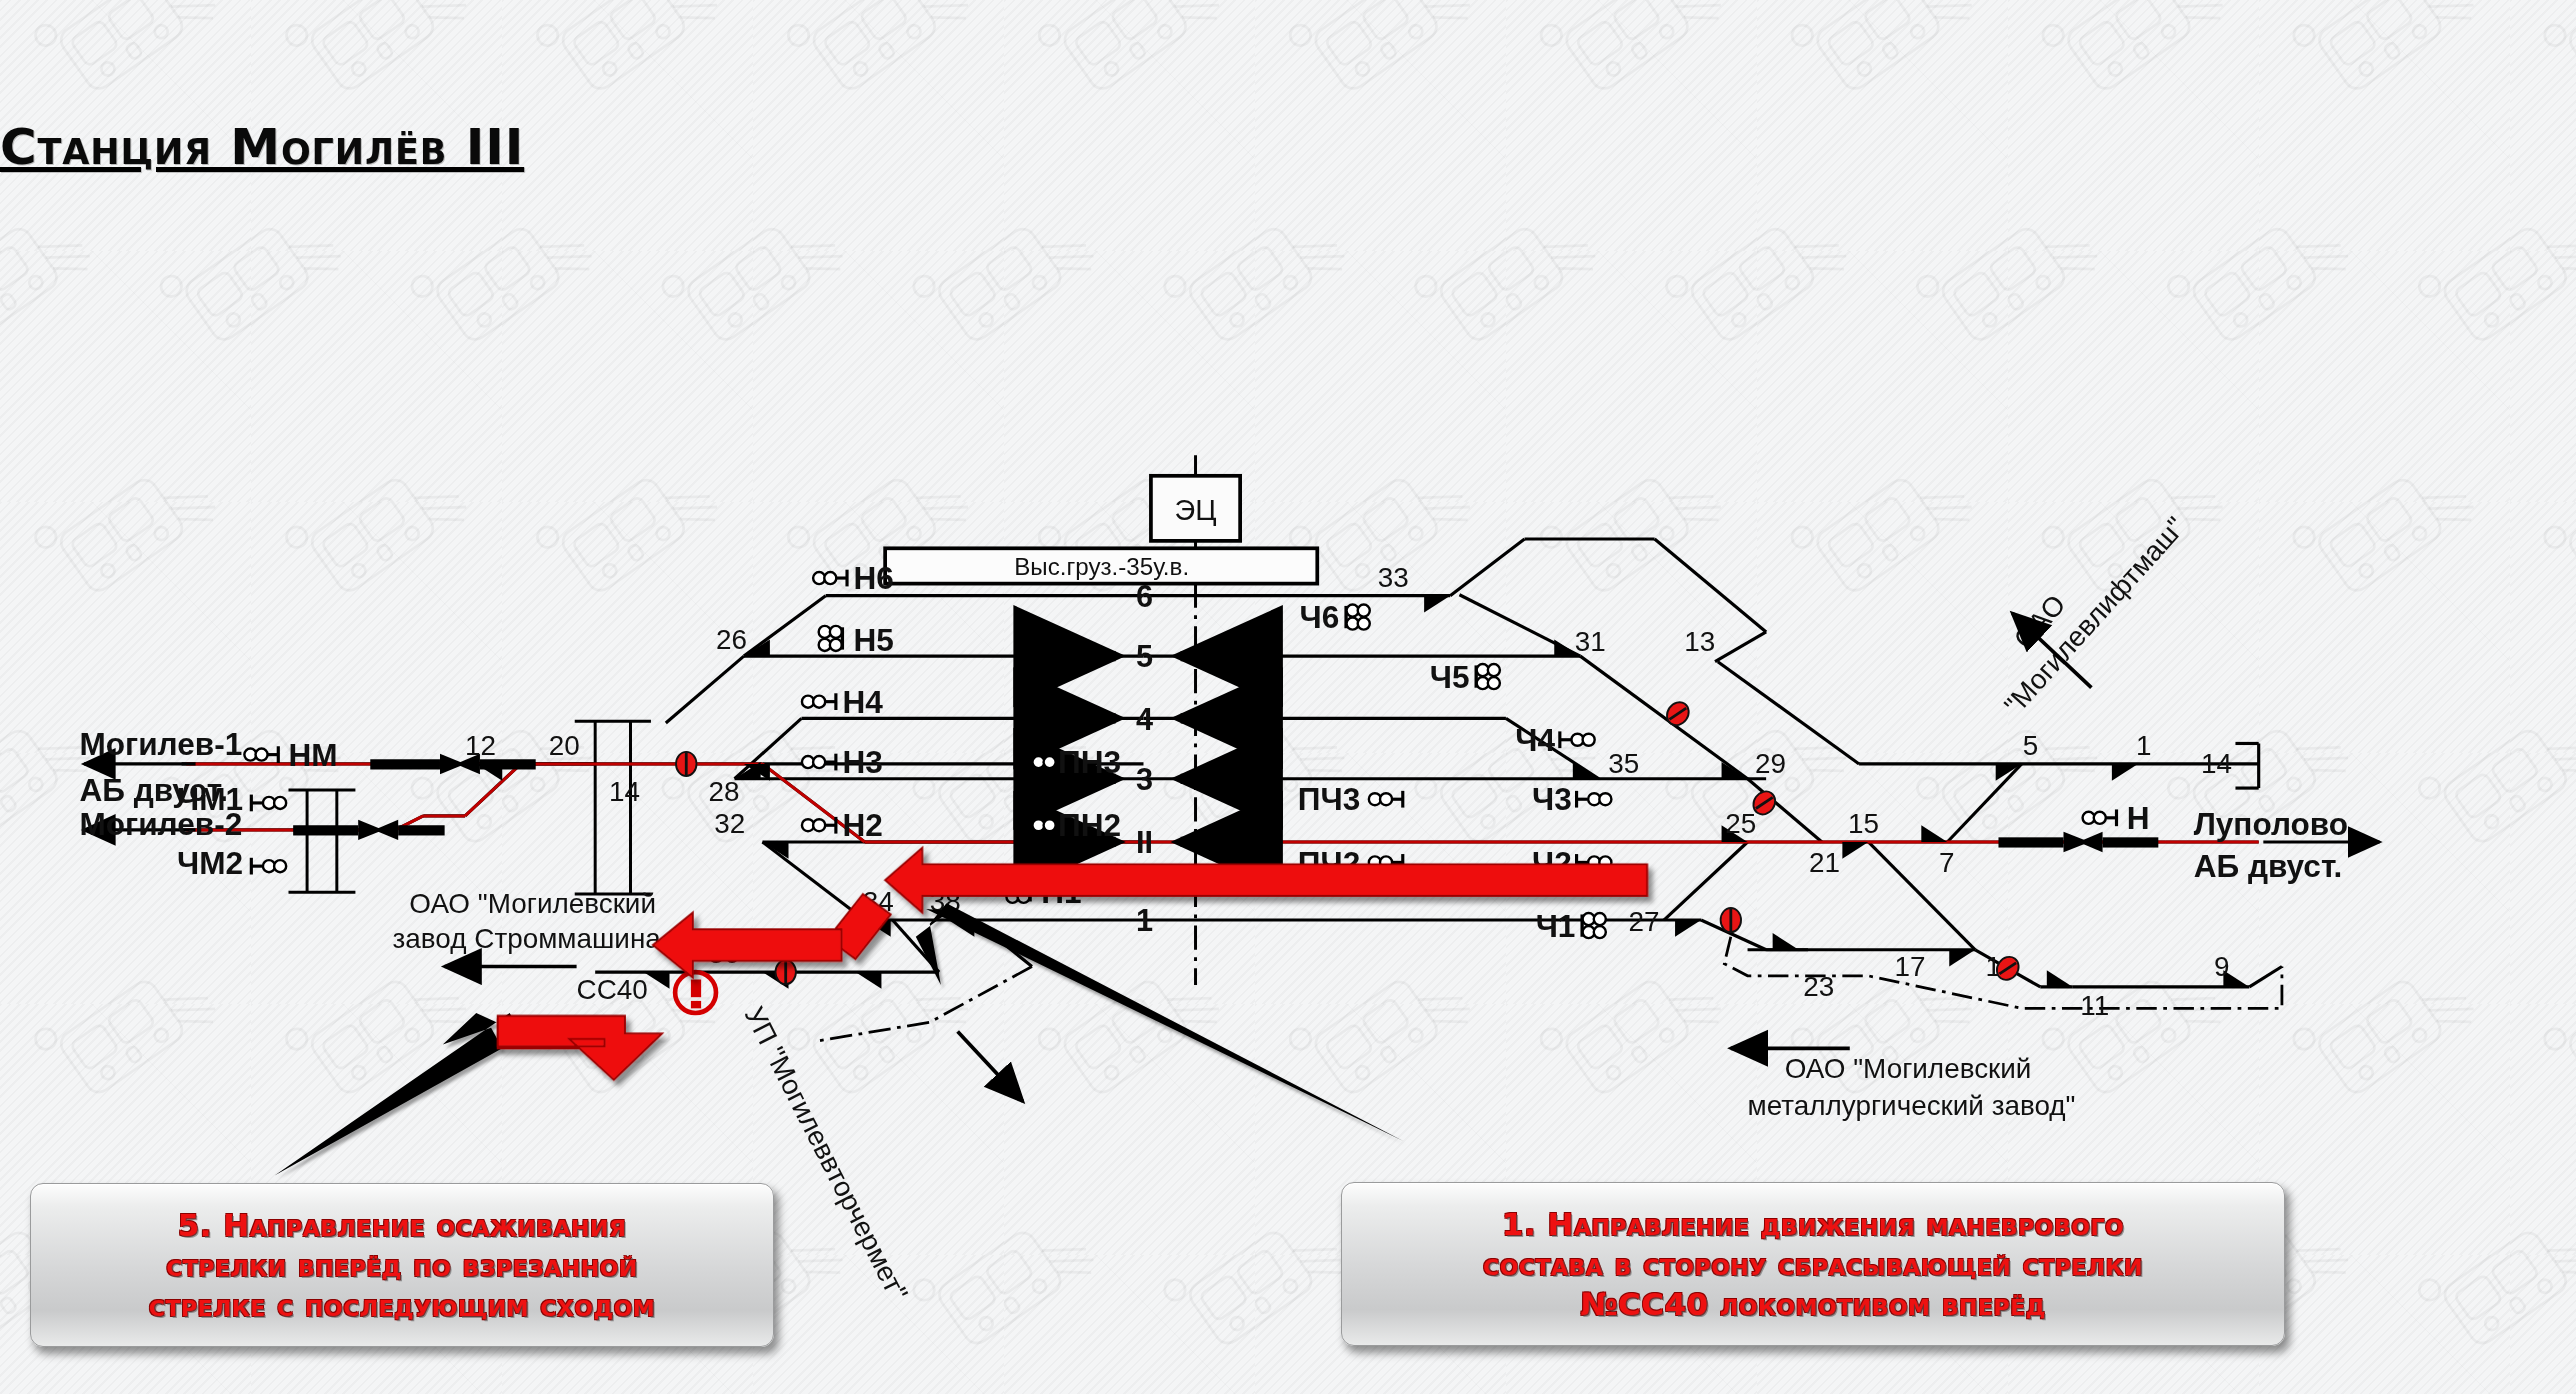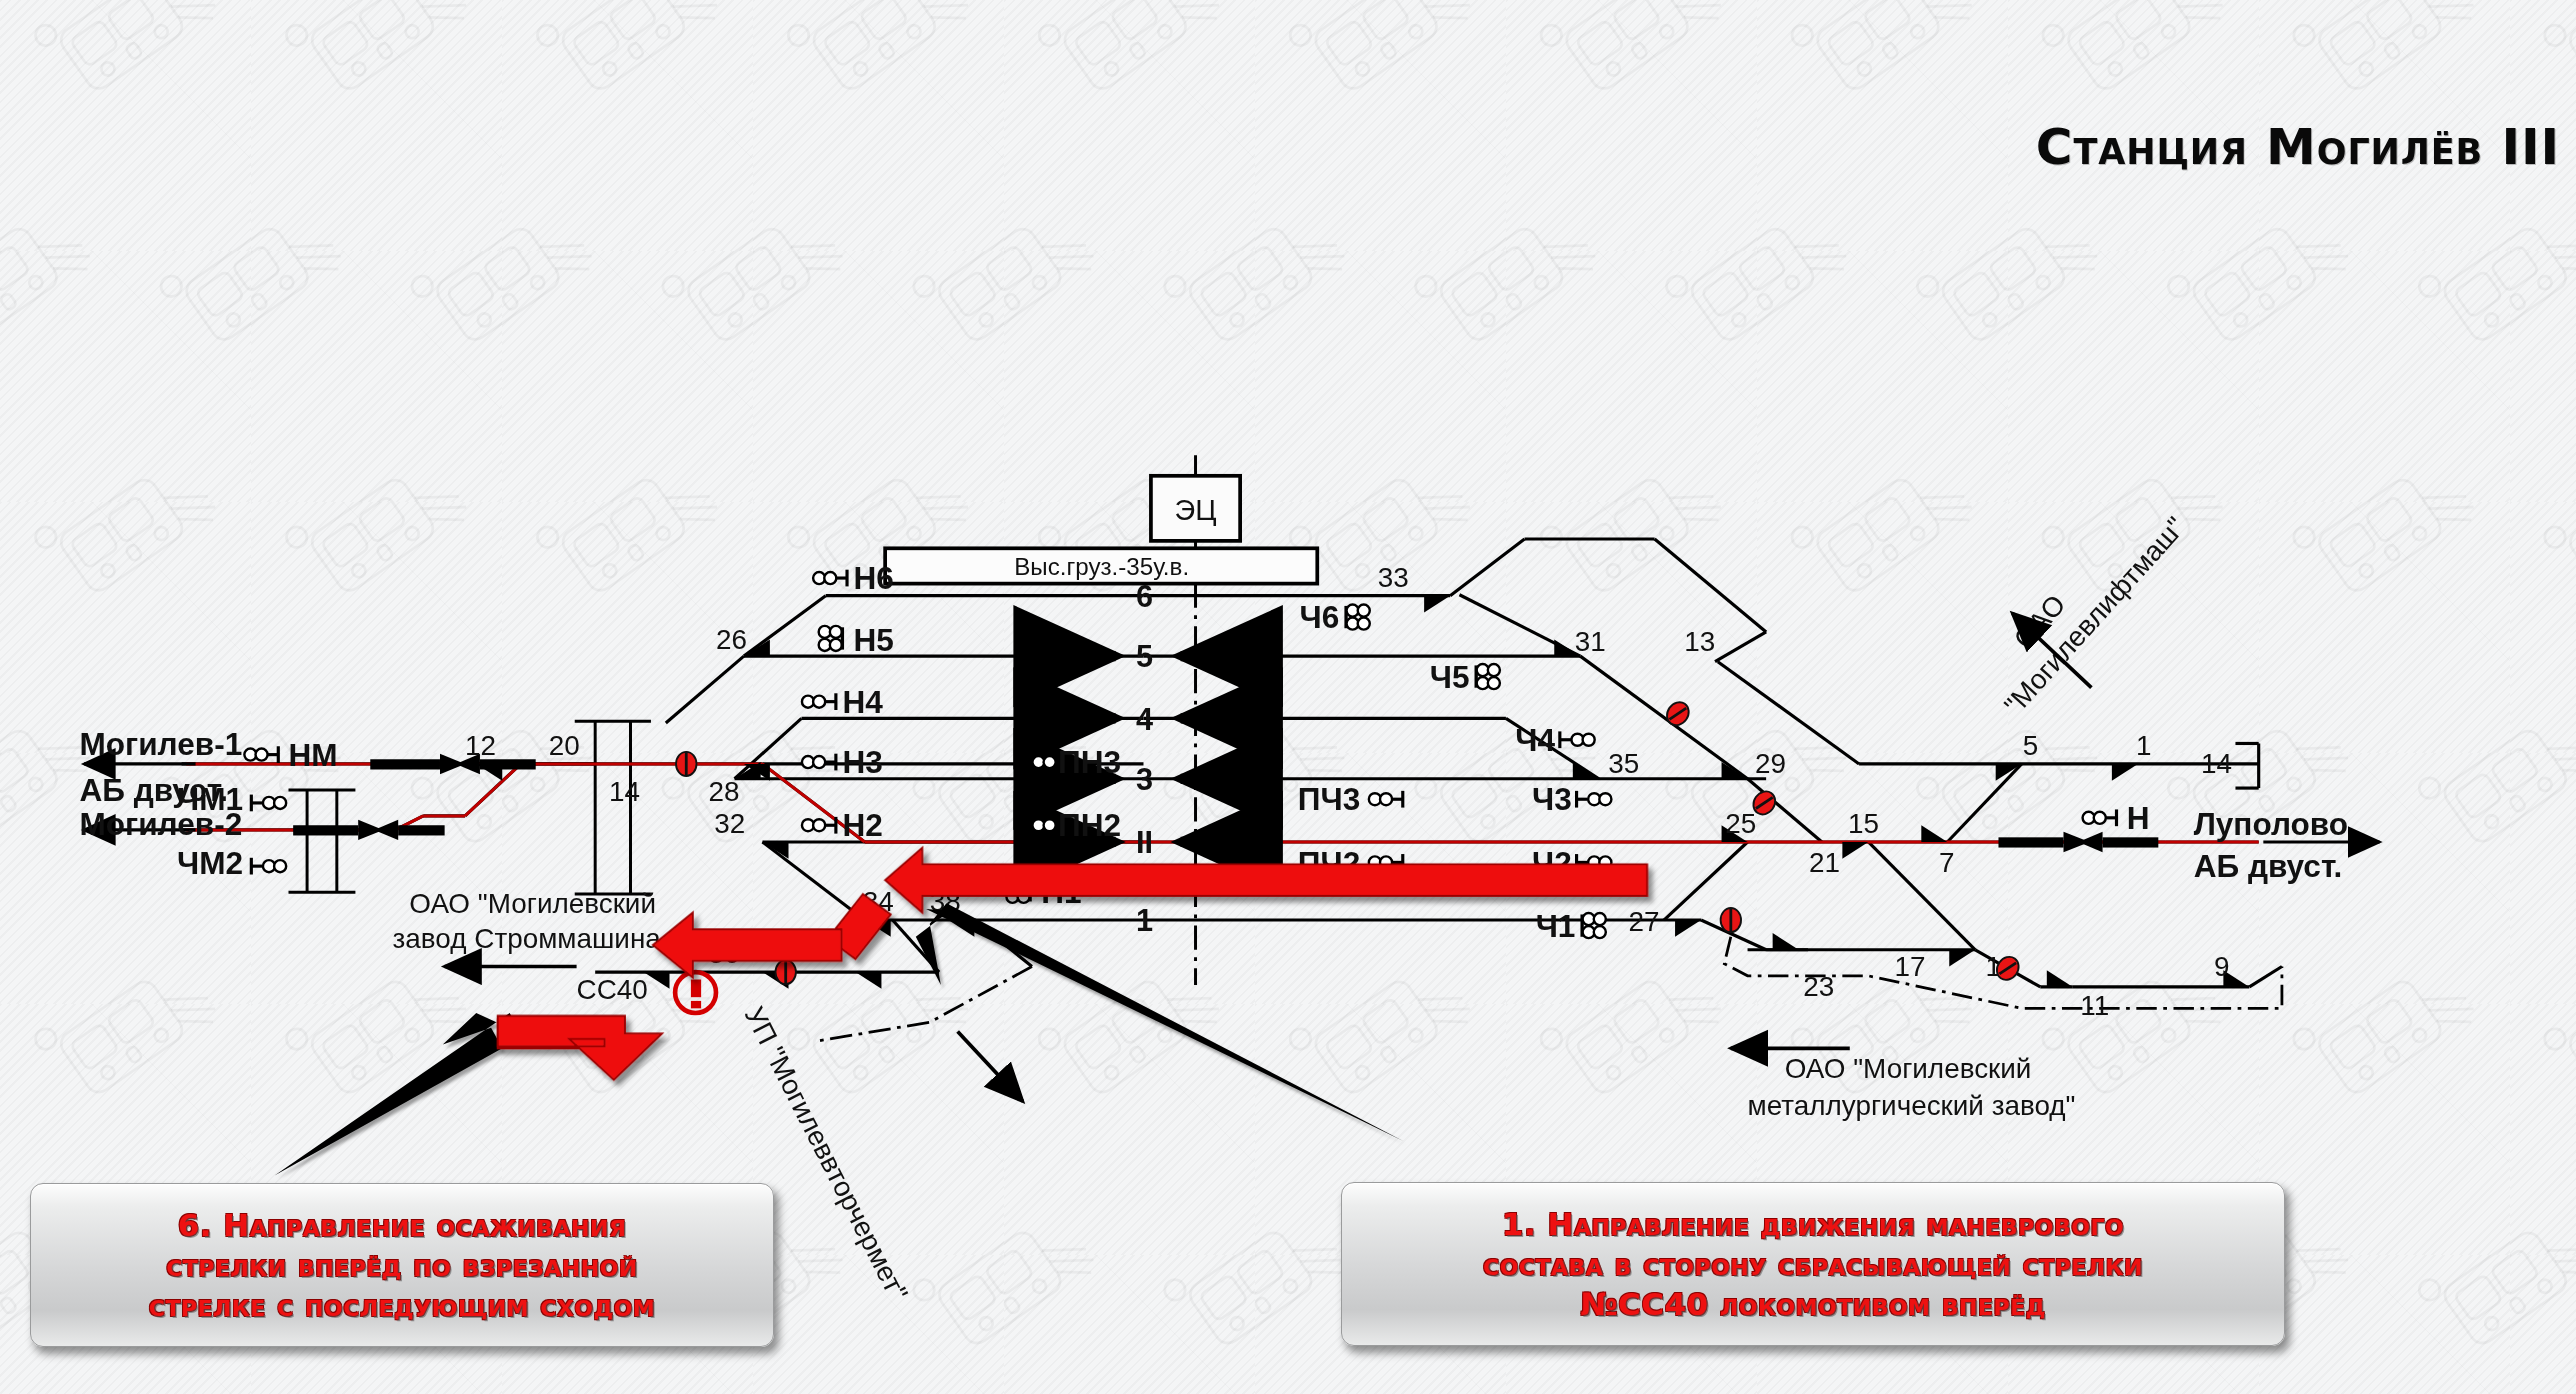--- a/index.html
+++ b/index.html
@@ -22,22 +22,23 @@
       repeating-linear-gradient(135deg, rgba(0,0,0,0.028) 0 1.9px, rgba(0,0,0,0) 1.9px 6.5px),
       repeating-linear-gradient(45deg, rgba(0,0,0,0.018) 0 0.9px, rgba(0,0,0,0) 0.9px 242px);
     background-size: 251px 251px, 251px 251px;
     pointer-events: none;
   }
   #wm-svg { position:absolute; inset:0; pointer-events:none; }
 
   #title-block {
     position: absolute;
     left: 0; right: 16px; top: 119px;
-    text-align: right;
+    text-align: left;
     pointer-events: none;
+    text-decoration: underline;
   }
   .title-line1, .title-line2 {
     color: #0a0a0a;
     font-family: "DejaVu Sans", sans-serif;
     font-weight: bold;
     letter-spacing: 0.9px;
     line-height: 1.12;
     text-shadow: 0.9px 0.9px 0 rgba(140,140,140,0.55);
   }
   .title-line1 { font-size: 50px; font-variant: small-caps; }
@@ -601,21 +602,21 @@
       <path d="M905,1000 L745,1000 L745,982 L702,1017 L745,1052 L745,1034 L905,1034 z" fill="#ee1111" stroke="#9a0000" stroke-width="2"></path>
 
       <path d="M535,1096 L668,1096 L668,1118 L700,1118 L668,1150 L636,1118 L668,1118
                M535,1096 L535,1128 L668,1128 L668,1118" fill="#ee1111" stroke="#9a0000" stroke-width="2"></path>
       <path d="M535,1093 L672,1093 L672,1112 L712,1112 L660,1162 L612,1118 L650,1118 L650,1126 L535,1126 z" fill="#ee1111" stroke="#9a0000" stroke-width="2"></path>
     </g>
 
   </svg>
 
   <div class="callout" id="callout-2">
-    <div class="callout-line">6. Направление осаживания</div>
+    <div class="callout-line">5. Направление осаживания</div>
     <div class="callout-line">стрелки вперёд по взрезанной</div>
     <div class="callout-line">стрелке с последующим сходом</div>
   </div>
 
   <div class="callout" id="callout-1">
     <div class="callout-line">1. Направление движения маневрового</div>
     <div class="callout-line">состава  в сторону сбрасывающей стрелки</div>
     <div class="callout-line">№СС40 локомотивом вперёд</div>
   </div>
 

